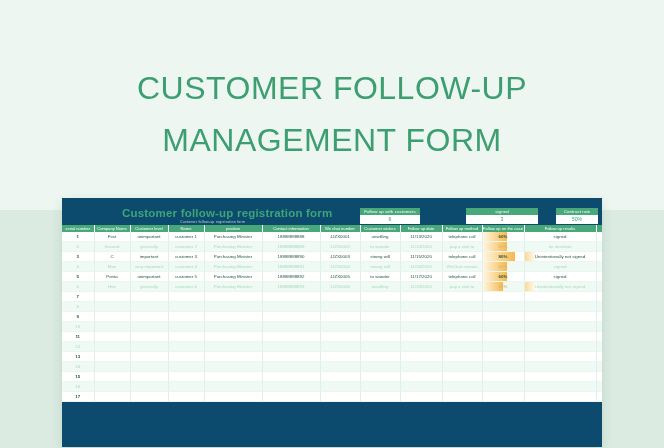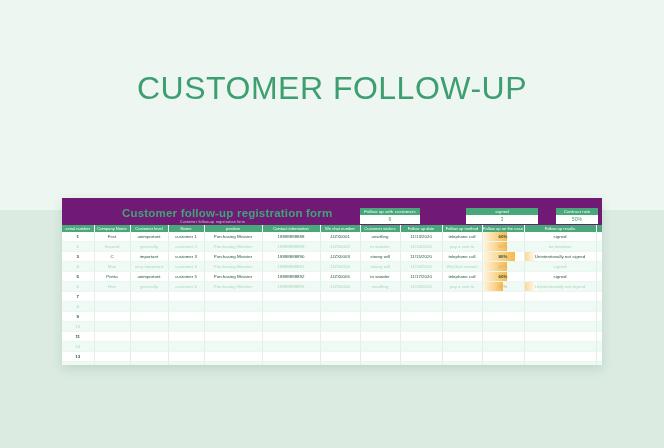--- a/index.html
+++ b/index.html
@@ -31,22 +31,22 @@
     text-align:center;
     color:#3d9e71;
     font-size:32px;
     line-height:52px;
     letter-spacing:.5px;
     font-weight:400;
     z-index:5;
   }
 
   .card{
-    position:absolute;left:62px;top:198px;width:540px;height:167px;
-    background:#701a75;
+    position:absolute;left:62px;top:198px;width:540px;height:249px;
+    background:#0c4a6e;
     box-shadow:0 4px 10px rgba(70,120,95,.18);
     z-index:6;
     overflow:hidden;
   }
 
   .sheet-title{
     position:absolute;left:60px;top:9px;
     color:#3fa577;
     font-size:11.5px;
     font-weight:bold;
@@ -126,20 +126,21 @@
 </head>
 <body>
 
 <div class="bg-base"></div>
 <div class="bg-band-a"></div>
 <div class="bg-band-b"></div>
 <div class="bg-top"></div>
 
 <div class="page-heading">
   <div>CUSTOMER FOLLOW-UP</div>
+  <div>MANAGEMENT FORM</div>
 </div>
 
 <div class="card">
 
   <div class="sheet-title">Customer follow-up registration form</div>
   <div class="sheet-sub">Customer follow-up registration form</div>
 
   <div class="kpi kpi-followup">
     <span class="kpi-label">Follow up with customers</span>
     <span class="kpi-value">6</span>

